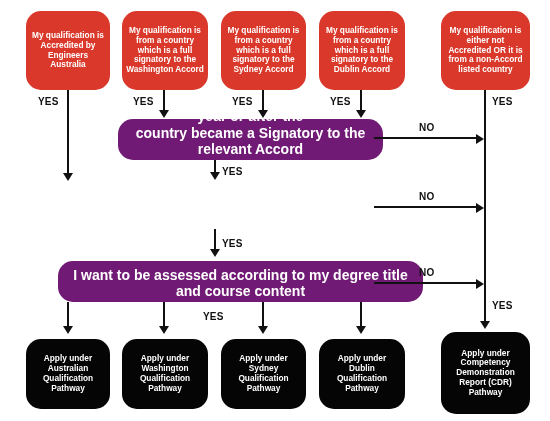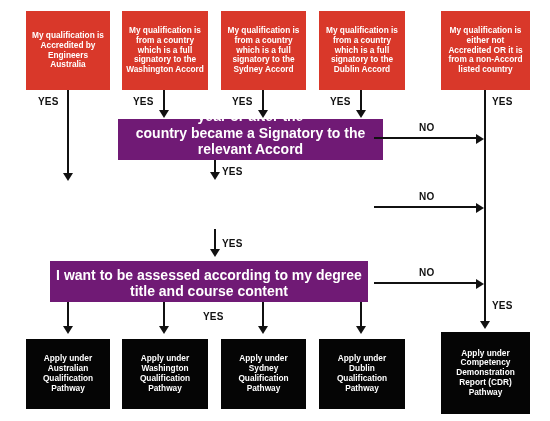--- a/index.html
+++ b/index.html
@@ -20,20 +20,21 @@
     box-sizing: border-box;
     display: flex;
     align-items: center;
     justify-content: center;
     text-align: center;
     color: #ffffff;
     font-weight: bold;
     line-height: 1.18;
     white-space: pre-line;
     padding: 2px 4px;
+    border-radius: 15px;
   }
   .node.red {
     background: #d9382a;
     font-size: 8.3px;
   }
   .node.gray {
     background: #701a75;
     font-size: 14px;
     align-items: flex-end;
   }
@@ -118,21 +119,21 @@
 from a non-Accord
 listed country</span>
   </div>
 
   <div class="node gray" style="left:118px; top:119px; width:265px; height:41px;">
     <span>My qualification is obtained the same year or after the
 country became a Signatory to the relevant Accord</span>
   </div>
 
 
-  <div class="node gray" style="left:50px; top:261px; width:318px; height:41px;">
+  <div class="node gray" style="left:58px; top:261px; width:365px; height:41px;">
     <span>I want to be assessed according to my degree title and course content</span>
   </div>
 
   <div class="node black" style="left:26px; top:339px; width:84px; height:70px;">
     <span>Apply under
 Australian
 Qualification
 Pathway</span>
   </div>
 

